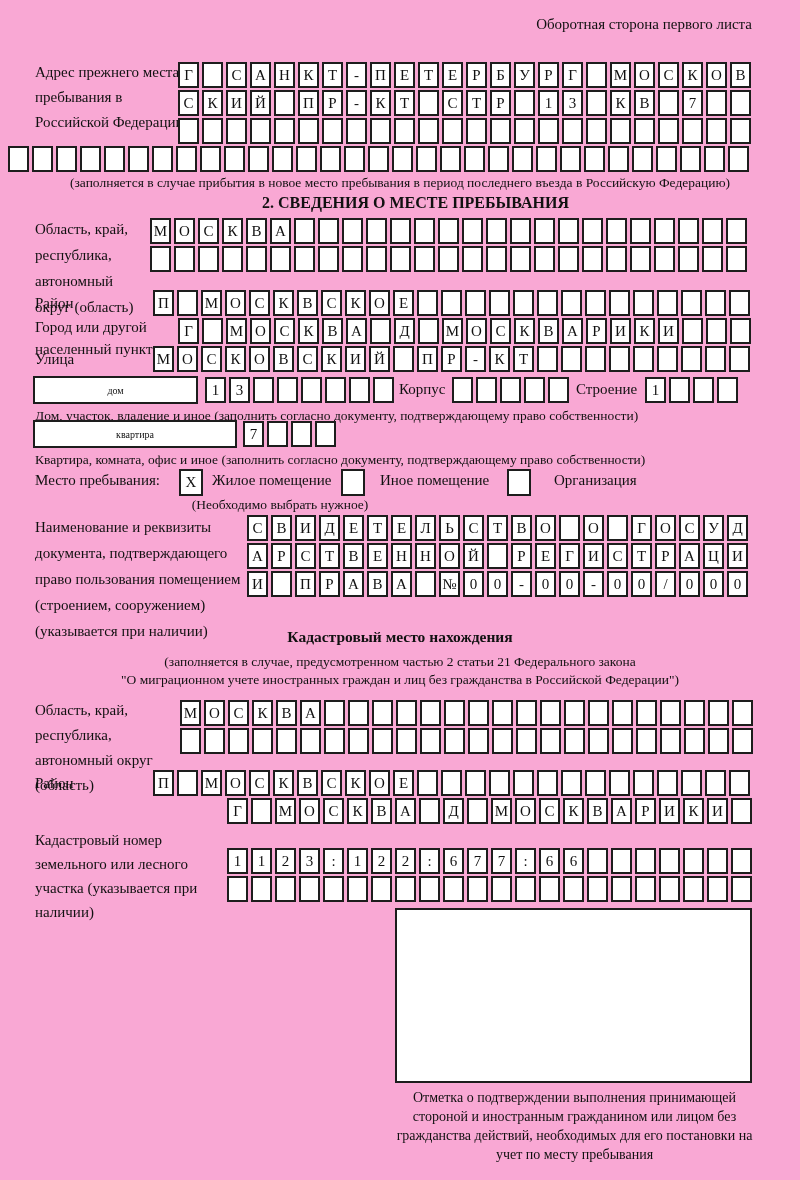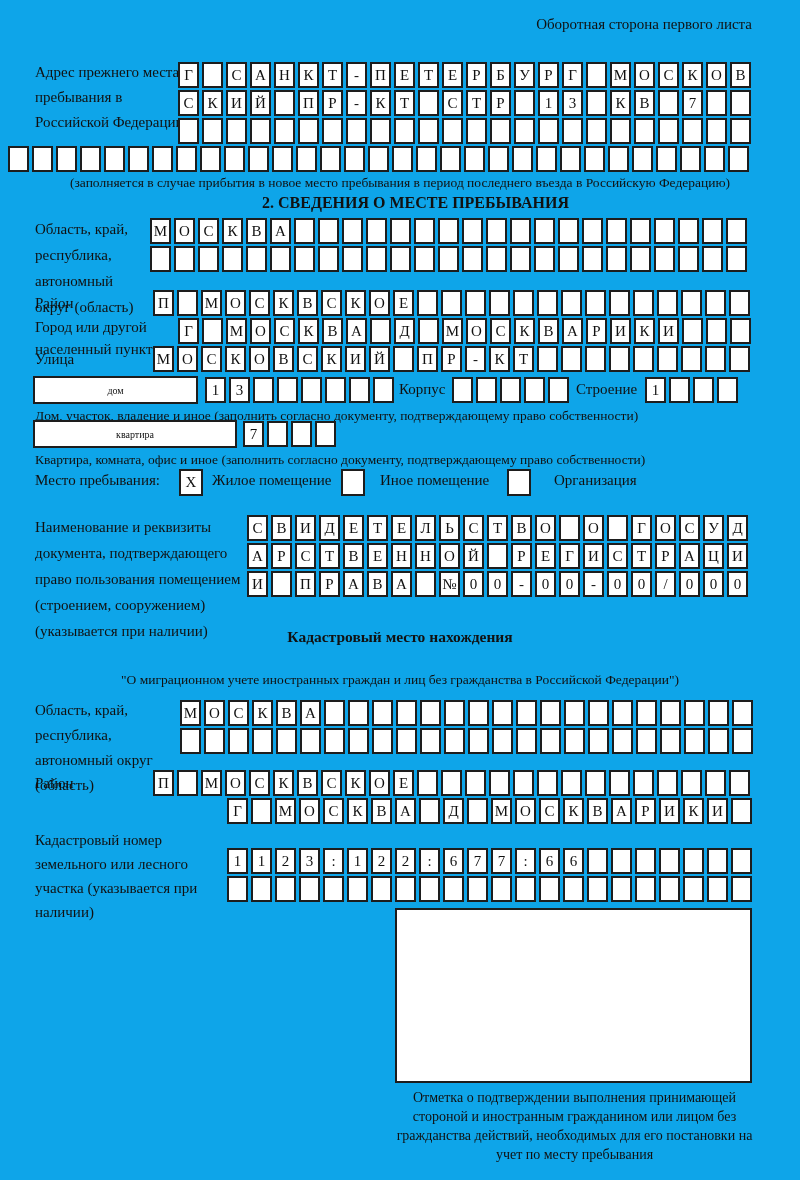--- a/index.html
+++ b/index.html
@@ -1,18 +1,18 @@
 <!DOCTYPE html>
 <html><head>
 <meta charset="utf-8">
 <style>
   * { margin:0; padding:0; box-sizing:border-box; }
   html,body { background:#ffffff; }
   #page {
-    position:relative; width:800px; height:1180px; background:#0ea5e9;
+    position:relative; width:800px; height:1180px; background:#f9a8d4;
     font-family:"Liberation Serif", serif; color:#111111; overflow:hidden;
   }
   .abs { position:absolute; }
   .cellrow { position:absolute; display:flex; }
   .cell {
     flex:0 0 auto; width:21px; height:26px; margin-right:3px;
     border:2px solid #1d1d1d; background:#fff;
     display:flex; align-items:center; justify-content:center;
     font-size:15px; line-height:1;
   }
@@ -335,20 +335,21 @@
     </div>
   <div class="cap" style="left:35px; top:452px;">Квартира, комната, офис и иное (заполнить согласно документу, подтверждающему право собственности)</div>
 
   <div class="inline-lbl" style="left:35px; top:472px;">Место пребывания:</div>
   <div class="checkbox" style="left:179px; top:469px;">X</div>
   <div class="inline-lbl" style="left:212px; top:472px;">Жилое помещение</div>
   <div class="checkbox" style="left:341px; top:469px;"></div>
   <div class="inline-lbl" style="left:380px; top:472px;">Иное помещение</div>
   <div class="checkbox" style="left:507px; top:469px;"></div>
   <div class="inline-lbl" style="left:554px; top:472px;">Организация</div>
+  <div class="cap" style="left:130px; top:497px; width:300px; text-align:center;">(Необходимо выбрать нужное)</div>
 
   <div class="lbl" style="left:35px; top:514px; width:216px; line-height:26px;">Наименование и реквизиты документа, подтверждающего право пользования помещением (строением, сооружением) (указывается при наличии)</div>
   <div class="cellrow" style="left:247px; top:515px;">
       <span class="cell">С</span>
       <span class="cell">В</span>
       <span class="cell">И</span>
       <span class="cell">Д</span>
       <span class="cell">Е</span>
       <span class="cell">Т</span>
       <span class="cell">Е</span>
@@ -408,20 +409,21 @@
       <span class="cell">-</span>
       <span class="cell">0</span>
       <span class="cell">0</span>
       <span class="cell">/</span>
       <span class="cell">0</span>
       <span class="cell">0</span>
       <span class="cell">0</span>
     </div>
 
   <div class="ttl center" style="top:628px; font-size:15.5px;">Кадастровый место нахождения</div>
+  <div class="cap center" style="top:654px;">(заполняется в случае, предусмотренном частью 2 статьи 21 Федерального закона</div>
   <div class="cap center" style="top:672px;">"О миграционном учете иностранных граждан и лиц без гражданства в Российской Федерации")</div>
 
   <div class="lbl" style="left:35px; top:698px; width:138px;">Область, край, республика, автономный округ (область)</div>
   <div class="cellrow" style="left:180px; top:700px;">
       <span class="cell">М</span>
       <span class="cell">О</span>
       <span class="cell">С</span>
       <span class="cell">К</span>
       <span class="cell">В</span>
       <span class="cell">А</span>

